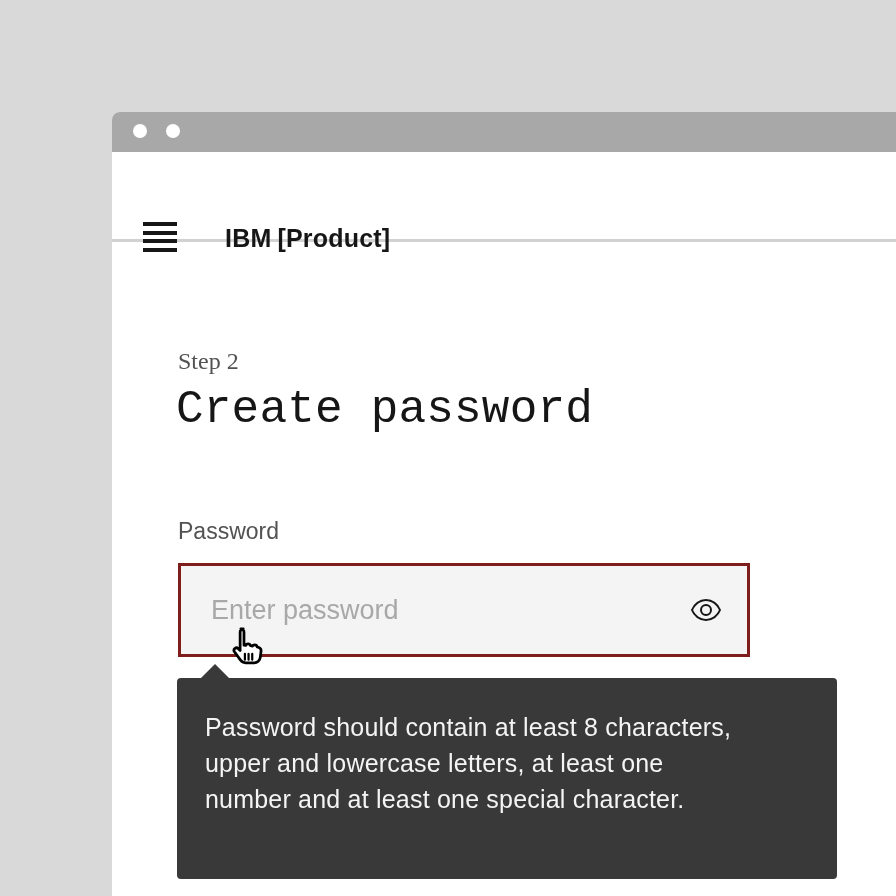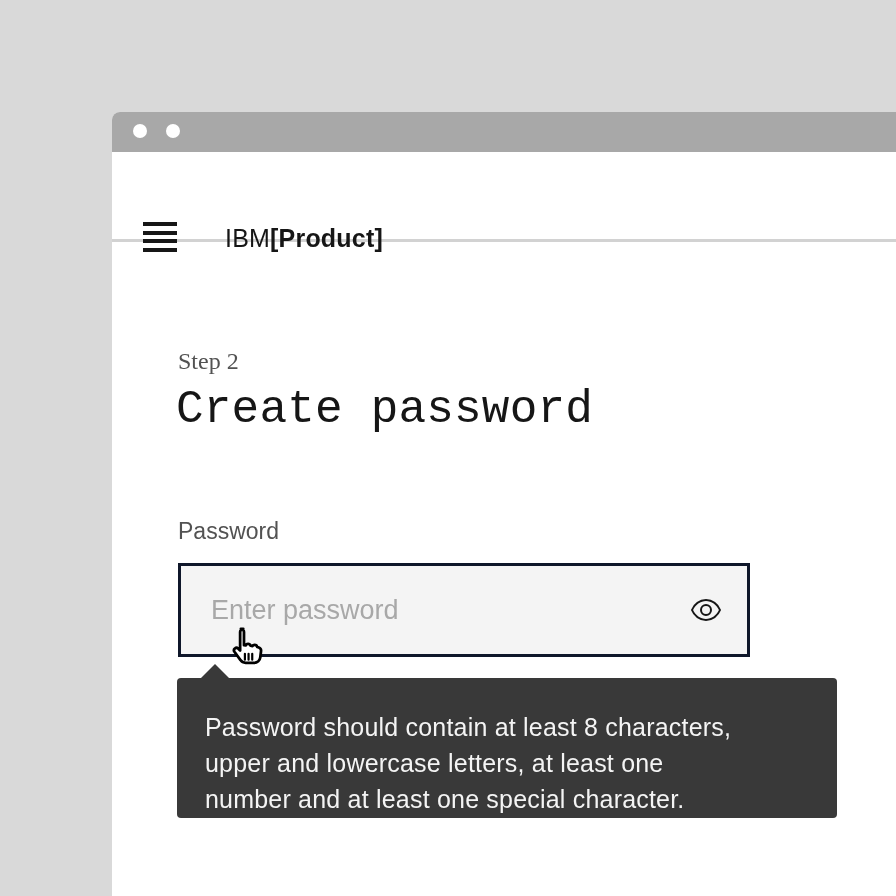--- a/index.html
+++ b/index.html
@@ -54,22 +54,22 @@
     background: #161616;
   }
   .brand {
     position: absolute;
     left: 113px; top: 72px;
     font-size: 25px;
     color: #161616;
     letter-spacing: 0.2px;
     white-space: nowrap;
   }
-  .brand .prefix { font-weight: 400; }
-  .brand .product { font-weight: 700; }
+  .brand .prefix { font-weight: 700; }
+  .brand .product { font-weight: 700; margin-left: 6px; }
 
   .step-label {
     position: absolute;
     left: 66px; top: 236px;
     font-size: 24px;
     color: #525252;
     font-family: Liberation Serif, serif;
   }
   .page-title {
     position: absolute;
@@ -87,21 +87,21 @@
     color: #525252;
   }
   .input-wrap {
     position: absolute;
     left: 66px; top: 451px;
     width: 572px; height: 94px;
   }
   .password-input {
     width: 100%; height: 100%;
     background: #f4f4f4;
-    border: 3px solid #0f172a;
+    border: 3px solid #7f1d1d;
     outline: none;
     font-family: "Liberation Sans", "DejaVu Sans", sans-serif;
     font-size: 27px;
     color: #161616;
     padding: 0 80px 0 30px;
   }
   .password-input::placeholder { color: #a8a8a8; opacity: 1; }
   .eye-btn {
     position: absolute;
     right: 26px; top: 50%;
@@ -125,21 +125,21 @@
     position: absolute;
     left: 89px; top: 552px;
     width: 0; height: 0;
     border-left: 14px solid transparent;
     border-right: 14px solid transparent;
     border-bottom: 14px solid #393939;
   }
   .tooltip {
     position: absolute;
     left: 65px; top: 566px;
-    width: 660px; height: 140px;
+    width: 660px; height: 201px;
     background: #393939;
     border-radius: 4px;
     padding: 31px 16px 0 28px;
   }
   .tooltip-text {
     font-size: 25px;
     line-height: 36px;
     color: #f4f4f4;
     white-space: pre-line;
     letter-spacing: 0.2px;

